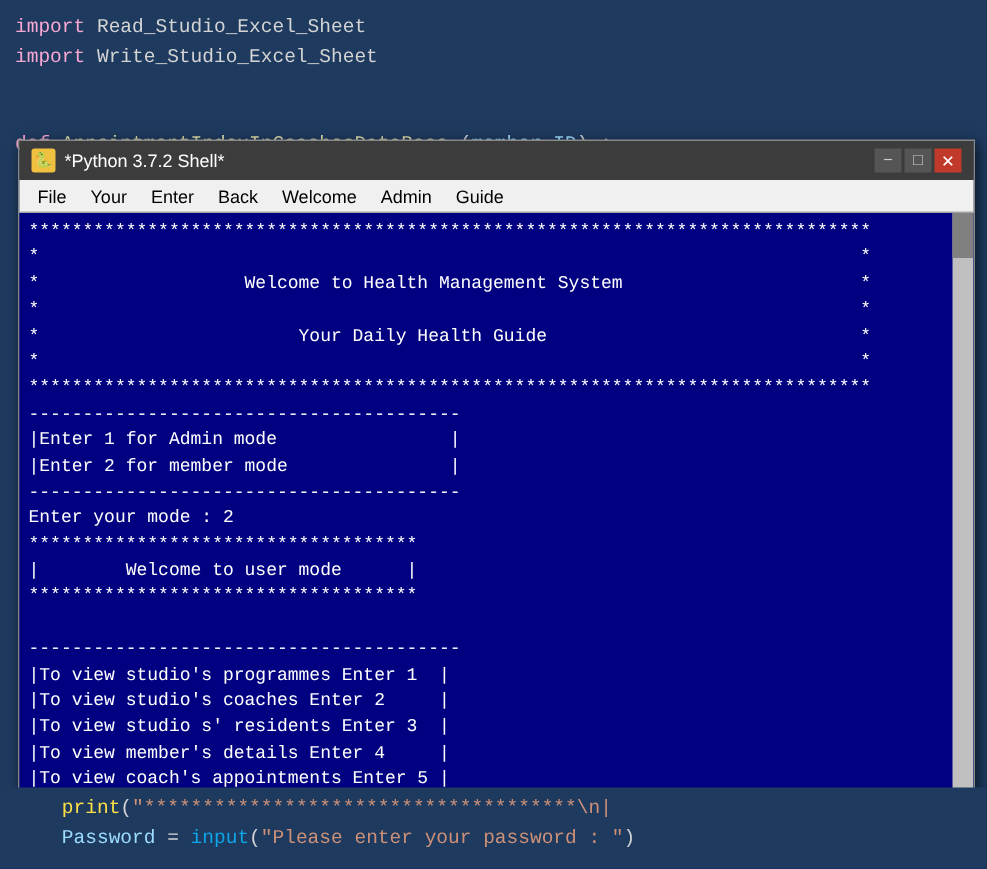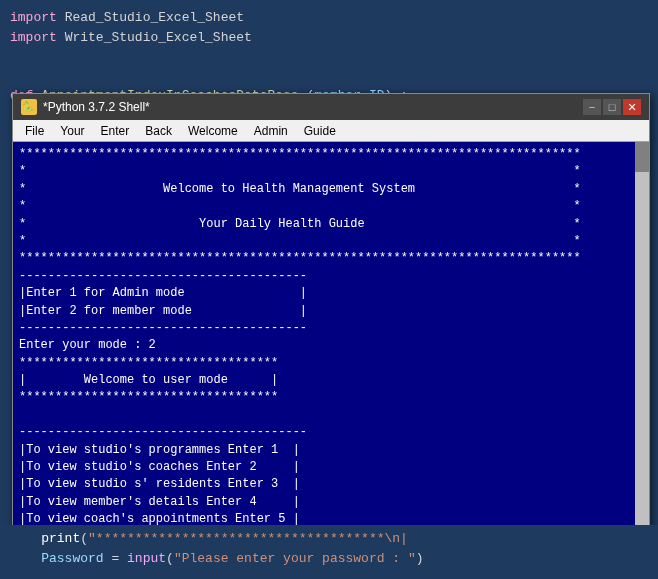--- a/index.html
+++ b/index.html
@@ -243,15 +243,15 @@
   <div class="status-bar">
     <span>
       <span>Ln: 55</span>&nbsp;&nbsp;
       <span>Col: 20</span>
     </span>
   </div>
 
 </div>
 
 <div class="bottom-editor">
-  &nbsp;&nbsp;&nbsp;&nbsp;<span style="color:#ffffff;text-align:center;">print</span><span style="color:#d4d4d4;">(</span><span style="color:#ce9178;">"*************************************\n|</span><br>
-  &nbsp;&nbsp;&nbsp;&nbsp;<span style="color:#9cdcfe;text-align:right;">Password</span><span style="color:#d4d4d4;"> = </span><span style="color:#f0abfc;">input</span><span style="color:#d4d4d4;">(</span><span style="color:#ce9178;">"Please enter your password : "</span><span style="color:#d4d4d4;">)</span>
+  &nbsp;&nbsp;&nbsp;&nbsp;<span style="color:#fde047;text-align:center;">print</span><span style="color:#d4d4d4;">(</span><span style="color:#ce9178;">"*************************************\n|</span><br>
+  &nbsp;&nbsp;&nbsp;&nbsp;<span style="color:#9cdcfe;text-align:right;">Password</span><span style="color:#d4d4d4;"> = </span><span style="color:#0ea5e9;">input</span><span style="color:#d4d4d4;">(</span><span style="color:#ce9178;">"Please enter your password : "</span><span style="color:#d4d4d4;">)</span>
 </div>
 
 </body></html>

